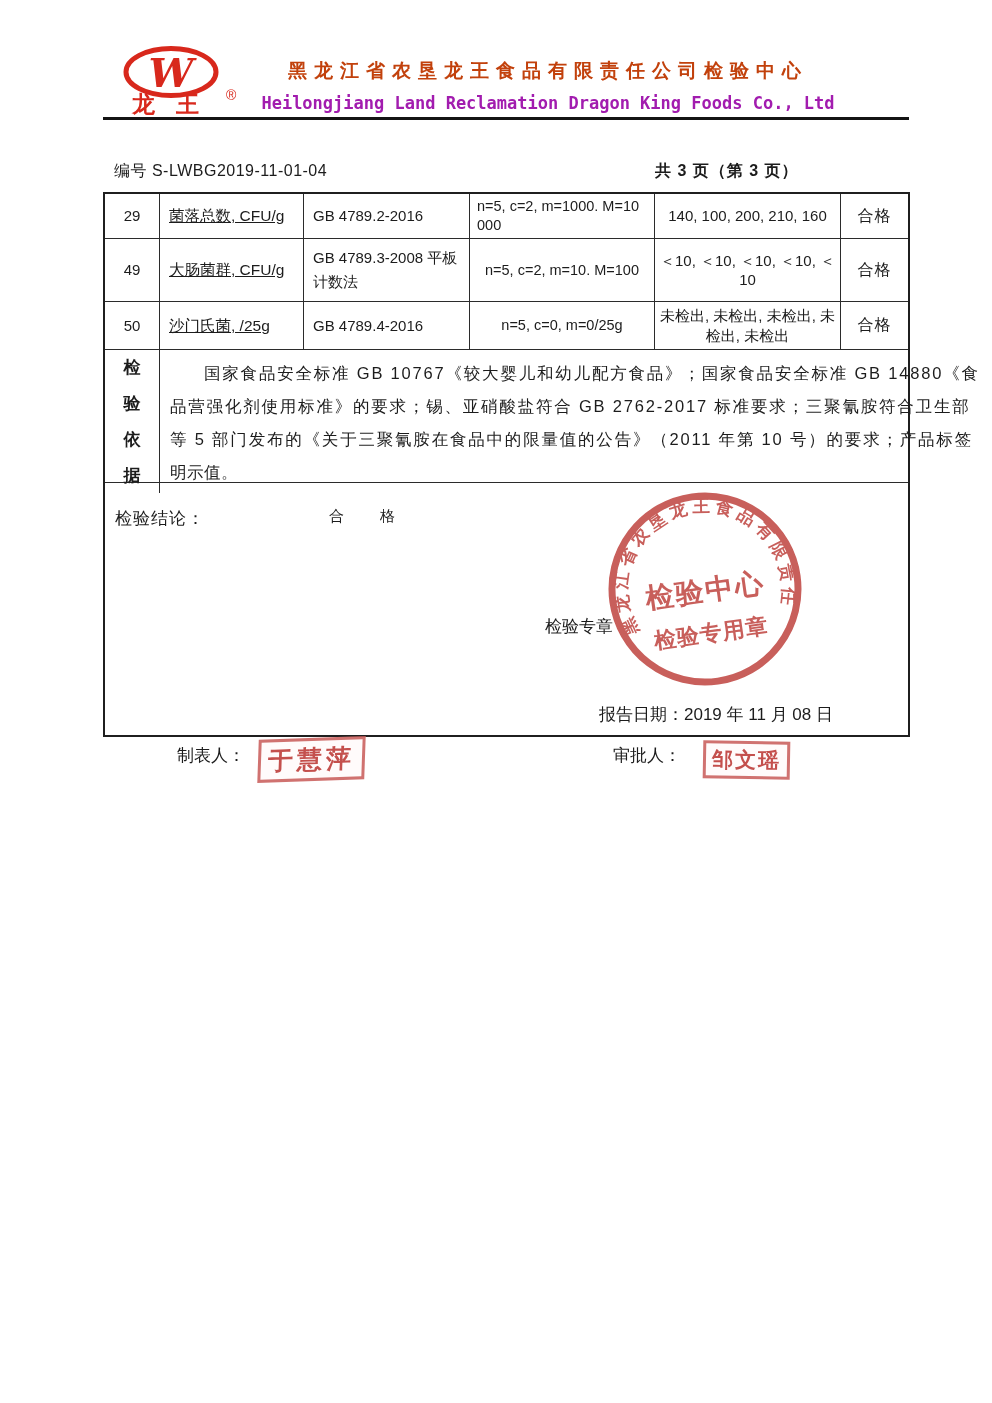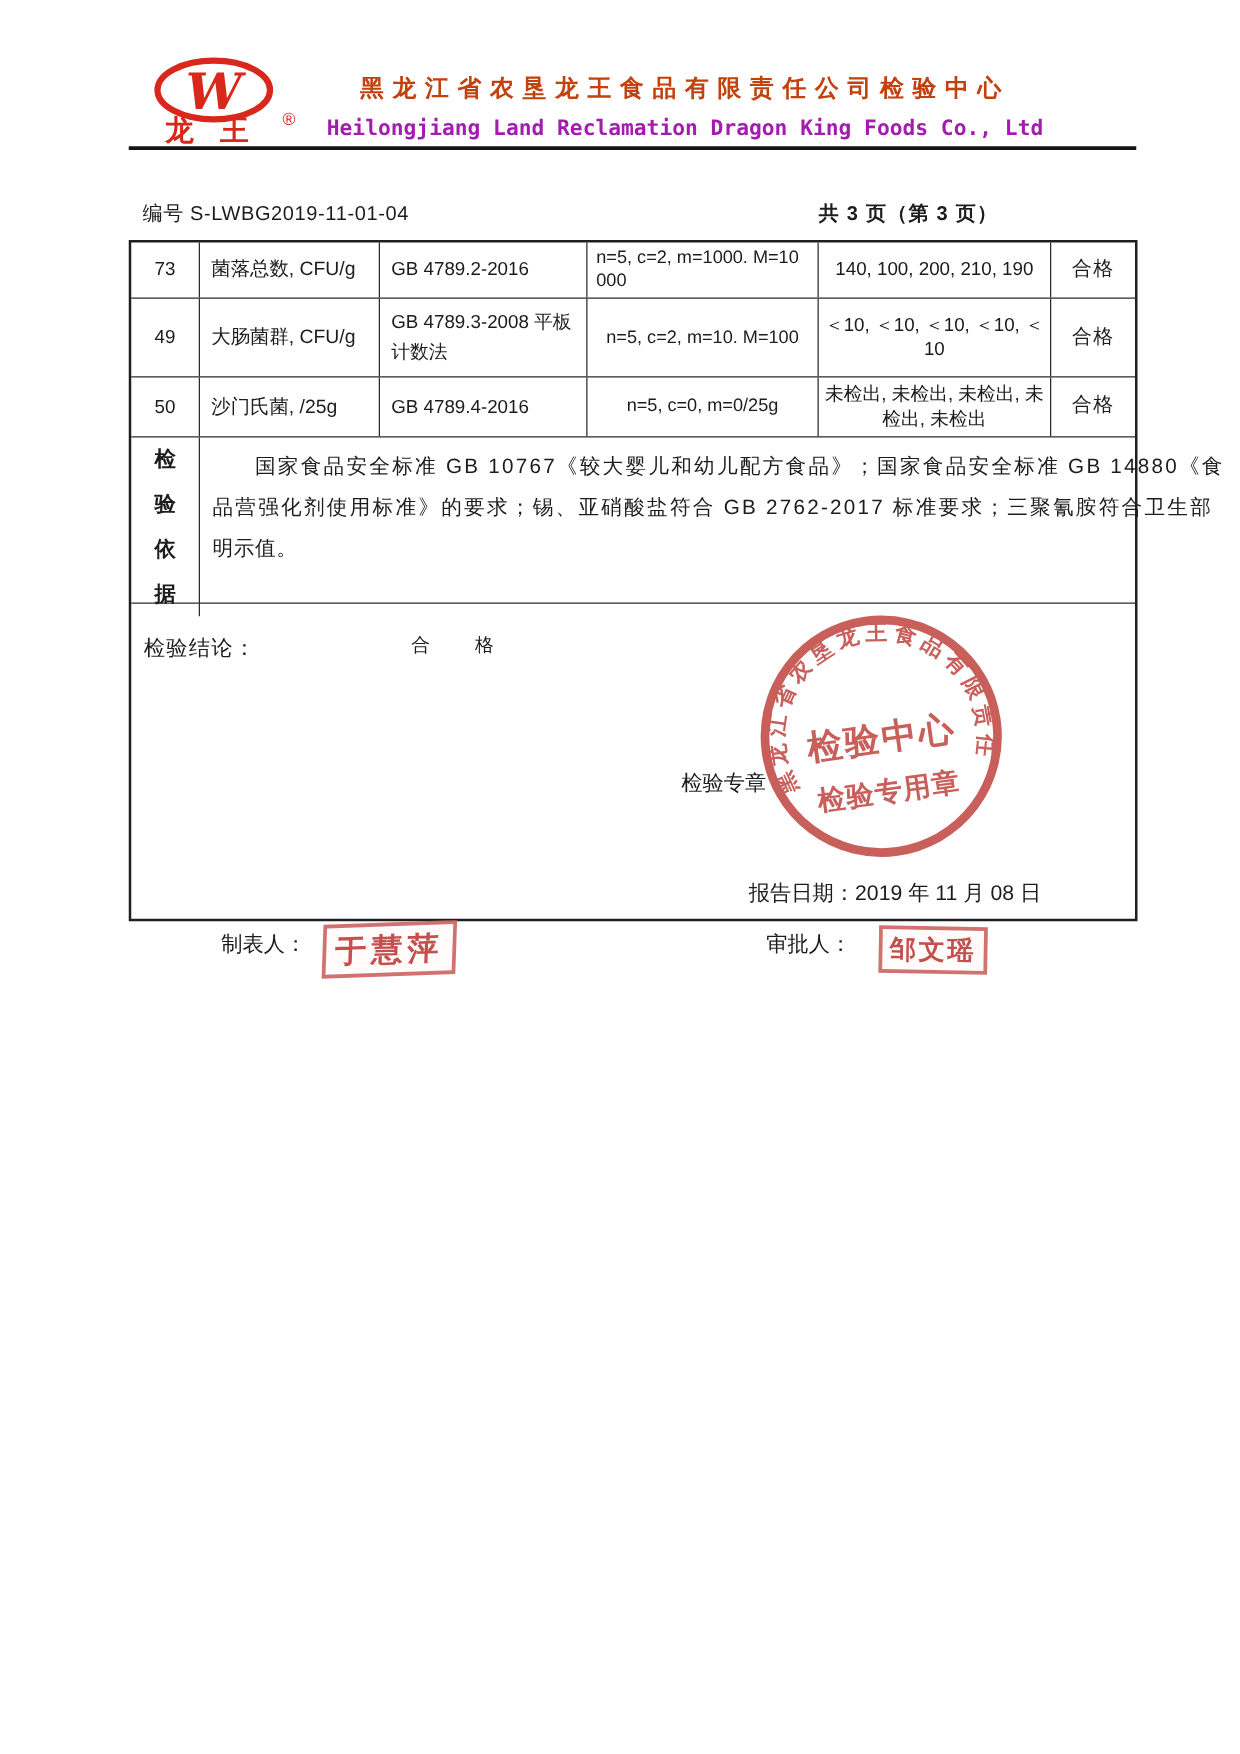--- a/index.html
+++ b/index.html
@@ -33,21 +33,21 @@
     border: 2px solid #1f1f1f; background: #fff;
   }
   .trow { display: grid; grid-template-columns: 55px 144px 166px 185px 186px 1fr; border-bottom: 1px solid #2b2b2b; }
   .trow.h45 { height: 45px; } .trow.h63 { height: 63px; } .trow.h48 { height: 48px; }
   .td {
     border-right: 1px solid #2b2b2b; display: flex; align-items: center; justify-content: center;
     text-align: center; line-height: 1.28; padding: 2px 4px; overflow: hidden;
   }
   .td:last-child { border-right: none; }
   .c-no  { font-size: 15px; }
-  .c-item{ justify-content: flex-start; text-align: right; font-size: 15.5px; padding-left: 9px; }
+  .c-item{ justify-content: flex-start; text-align: right; font-size: 15.5px; padding-left: 9px; text-decoration: underline; }
   .c-std { justify-content: flex-start; text-align: left; font-size: 15px; padding-left: 9px; line-height: 1.6; }
   .c-req { font-size: 14.5px; }
   .trow.first .c-req { justify-content: flex-start; text-align: left; padding-left: 7px; }
   .c-res { font-size: 15px; }
   .c-con { font-size: 16px; letter-spacing: 1px; text-align: right; }
 
   
   .basis-row { display: grid; grid-template-columns: 55px 1fr; height: 133px; border-bottom: 1px solid #2b2b2b; }
   .basis-label {
     border-right: 1px solid #2b2b2b; display: flex; flex-direction: column;
@@ -95,25 +95,25 @@
     <div class="company-en">Heilongjiang Land Reclamation Dragon King Foods Co., Ltd</div>
   </div>
   <div class="header-rule"></div>
 
   <div class="doc-number">编号 S-LWBG2019-11-01-04</div>
   <div class="doc-pages">共 3 页（第 3 页）</div>
 
   <div class="rtable">
 
     <div class="trow h45 first">
-      <div class="td c-no">73</div>
+      <div class="td c-no">29</div>
       <div class="td c-item">菌落总数, CFU/g</div>
       <div class="td c-std">GB 4789.2-2016</div>
       <div class="td c-req">n=5, c=2, m=1000. M=10 000</div>
-      <div class="td c-res">140, 100, 200, 210, 190</div>
+      <div class="td c-res">140, 100, 200, 210, 160</div>
       <div class="td c-con">合格</div>
     </div>
 
     <div class="trow h63">
       <div class="td c-no">49</div>
       <div class="td c-item">大肠菌群, CFU/g</div>
       <div class="td c-std">GB 4789.3-2008 平板计数法</div>
       <div class="td c-req">n=5, c=2, m=10. M=100</div>
       <div class="td c-res">＜10, ＜10, ＜10, ＜10, ＜10</div>
       <div class="td c-con">合格</div>
@@ -131,20 +131,21 @@
     <div class="basis-row">
       <div class="basis-label">
         <span>检</span>
         <span>验</span>
         <span>依</span>
         <span>据</span>
       </div>
       <div class="basis-body">
         <div class="bline indent">国家食品安全标准 GB 10767《较大婴儿和幼儿配方食品》；国家食品安全标准 GB 14880《食</div>
         <div class="bline">品营强化剂使用标准》的要求；锡、亚硝酸盐符合 GB 2762-2017 标准要求；三聚氰胺符合卫生部</div>
+        <div class="bline">等 5 部门发布的《关于三聚氰胺在食品中的限量值的公告》（2011 年第 10 号）的要求；产品标签</div>
         <div class="bline last">明示值。</div>
       </div>
     </div>
 
     <div class="concl">
       <span class="concl-label">检验结论：</span>
       <span class="concl-value">合　　格</span>
       <span class="seal-note">检验专章</span>
 
       <svg class="seal" viewBox="0 0 200 200">

